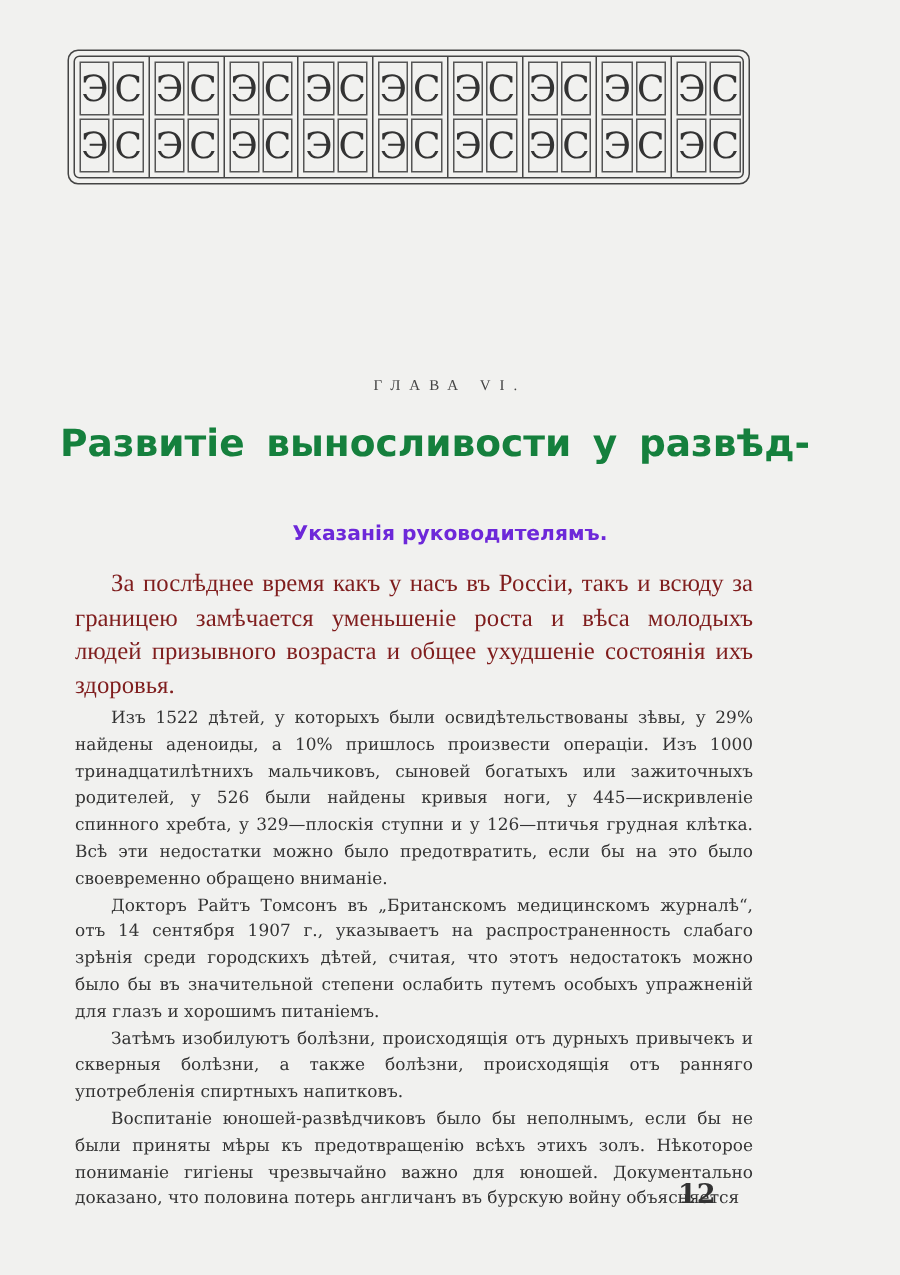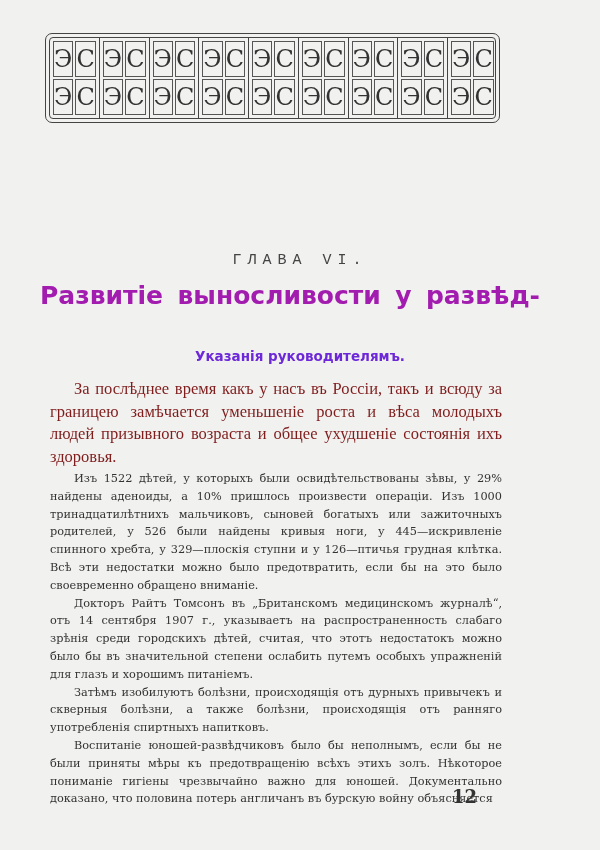--- a/index.html
+++ b/index.html
@@ -24,27 +24,27 @@
     grid-template-columns: 1fr 1fr; grid-template-rows: 1fr 1fr;
     padding: 3px 3px; gap: 2px;
   }
   .tile:last-child { border-right: none; }
   .glyph {
     border: 1px solid #555; display: flex; align-items: center; justify-content: center;
     font-family: "DejaVu Serif", serif; font-size: 24px; line-height: 1; color: #333;
   }
   .chapter {
     position: absolute; top: 252px; left: 0; width: 600px; text-align: center;
-    font-size: 15px; letter-spacing: 6px; color: #444;
-    font-family: Liberation Mono, monospace;
+    font-size: 10px; letter-spacing: 6px; color: #444;
+    font-family: Liberation Serif, serif;
   }
   .title {
     position: absolute; top: 280px; left: 40px; width: 500px;
     font-family: "DejaVu Sans", sans-serif; font-weight: bold; font-size: 25px;
-    line-height: 32px; color: #a21caf; text-align: center;
+    line-height: 32px; color: #15803d; text-align: center;
   }
   .title .l1 { display: block; text-align: justify; text-align-last: justify; }
   .subtitle {
     position: absolute; top: 348px; left: 0; width: 600px; text-align: center;
     font-family: "DejaVu Sans", sans-serif; font-weight: bold; font-size: 13.5px; color: #6d28d9;
   }
   .body {
     position: absolute; top: 378px; left: 50px; width: 452px;
   }
   .lead {

